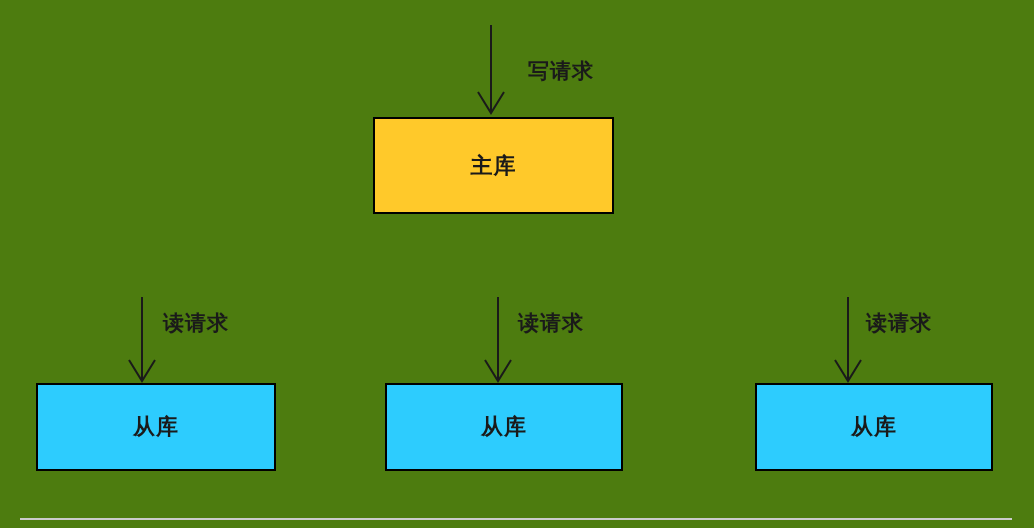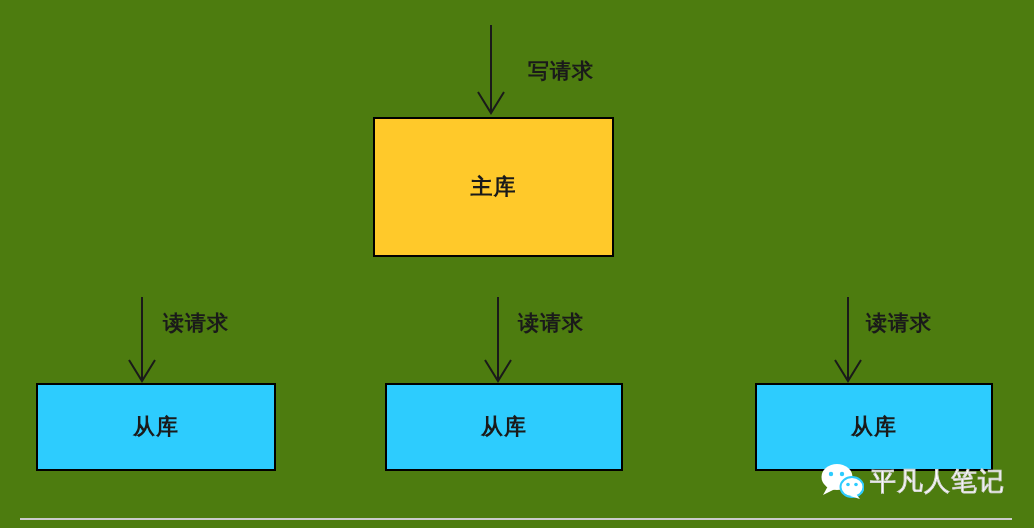--- a/index.html
+++ b/index.html
@@ -29,21 +29,21 @@
     display: flex;
     align-items: center;
     justify-content: center;
     font-size: 22px;
     font-weight: bold;
     color: #1a1a1a;
     letter-spacing: 1px;
   }
   .node-master {
     left: 373px; top: 117px;
-    width: 241px; height: 140px;
+    width: 241px; height: 97px;
   }
   .node-slave { top: 383px; height: 88px; }
   .node-slave-1 { left: 36px;  width: 240px; }
   .node-slave-2 { left: 385px; width: 238px; }
   .node-slave-3 { left: 755px; width: 238px; }
   .flow-label {
     position: absolute;
     font-size: 21px;
     font-weight: bold;
     color: #1a1a1a;
@@ -115,29 +115,16 @@
   <div class="node node-slave node-slave-1" style="background-color: rgb(45, 204, 254);">
     <span>从库</span>
   </div>
   <div class="node node-slave node-slave-2" style="background-color: rgb(45, 204, 254);">
     <span>从库</span>
   </div>
   <div class="node node-slave node-slave-3" style="background-color: rgb(45, 204, 254);">
     <span>从库</span>
   </div>
 
-  <div class="watermark">
-    <svg width="44" height="36" viewBox="0 0 44 36" xmlns="http://www.w3.org/2000/svg">
-      <ellipse cx="17" cy="14" rx="15.5" ry="13" fill="#ffffff"></ellipse>
-      <path d="M8 23 L3 32 L15 26 Z" fill="#ffffff"></path>
-      <circle cx="11" cy="11" r="2.2" fill="#2DCCFE"></circle>
-      <circle cx="22" cy="11" r="2.2" fill="#2DCCFE"></circle>
-      <ellipse cx="32" cy="24" rx="11.5" ry="10" fill="#ffffff" stroke="#2DCCFE" stroke-width="2"></ellipse>
-      <path d="M36 31 L40 36 L30 33 Z" fill="#ffffff"></path>
-      <circle cx="28" cy="21.5" r="1.8" fill="#2DCCFE"></circle>
-      <circle cx="36" cy="21.5" r="1.8" fill="#2DCCFE"></circle>
-    </svg>
-    <span class="watermark-text">平凡人笔记</span>
-  </div>
 
   <div class="divider"></div>
 
 </div>
 
 </body></html>

